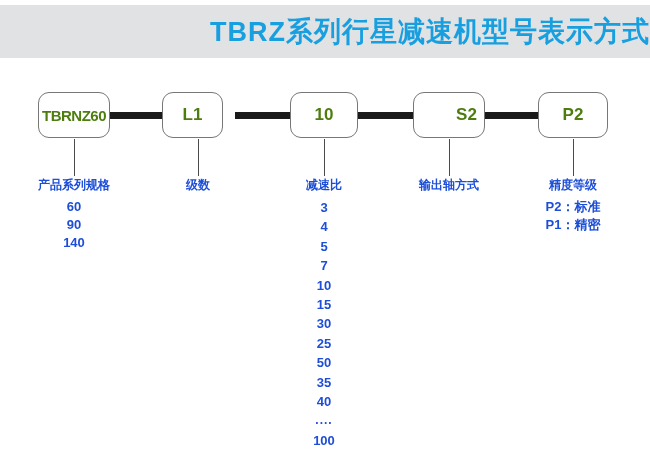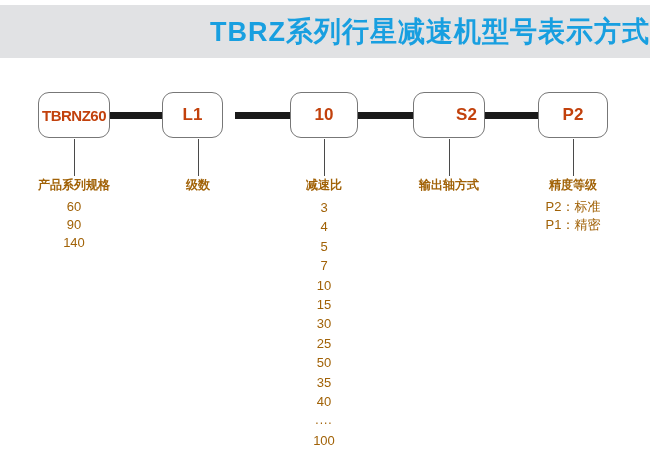--- a/index.html
+++ b/index.html
@@ -24,49 +24,49 @@
     transform:scaleY(1.05);
   }
   
   .mbox{
     position:absolute;top:92px;height:46px;
     background:#ffffff;
     border:1.6px solid #777;
     border-radius:11px;
     box-sizing:border-box;
     display:flex;align-items:center;justify-content:center;
-    color:#c2410c;font-weight:bold;
+    color:#4d7c0f;font-weight:bold;
   }
   .mbox.small-text{font-size:15px;letter-spacing:-0.5px;}
   .mbox.big-text{font-size:17px;}
   
   .connector{
     position:absolute;top:112px;height:7px;
     background:#1a1a1a;
   }
   
   .stem{
     position:absolute;top:139px;height:37px;width:1px;
     background:#4a4a4a;
   }
   
   .col{
     position:absolute;top:177px;
     transform:translateX(-50%);
     text-align:center;
-    color:#a16207;
+    color:#1d4ed8;
   }
   .col .col-label{
     font-weight:bold;
     font-size:12.5px;
     white-space:nowrap;
     margin-bottom:4px;
     transform:scaleX(0.96);
   }
-  .col .opts{font-weight:normal;font-size:13px;text-align:center;}
+  .col .opts{font-weight:bold;font-size:13px;text-align:center;}
   .col .opt{line-height:18px;white-space:nowrap;}
   .col.ratio-col .opt{line-height:19.4px;}
   .col .opt.dots{letter-spacing:1px;font-size:12px;}
 </style>
 </head>
 <body>
 
 <div id="stage">
 
   <div class="band">

